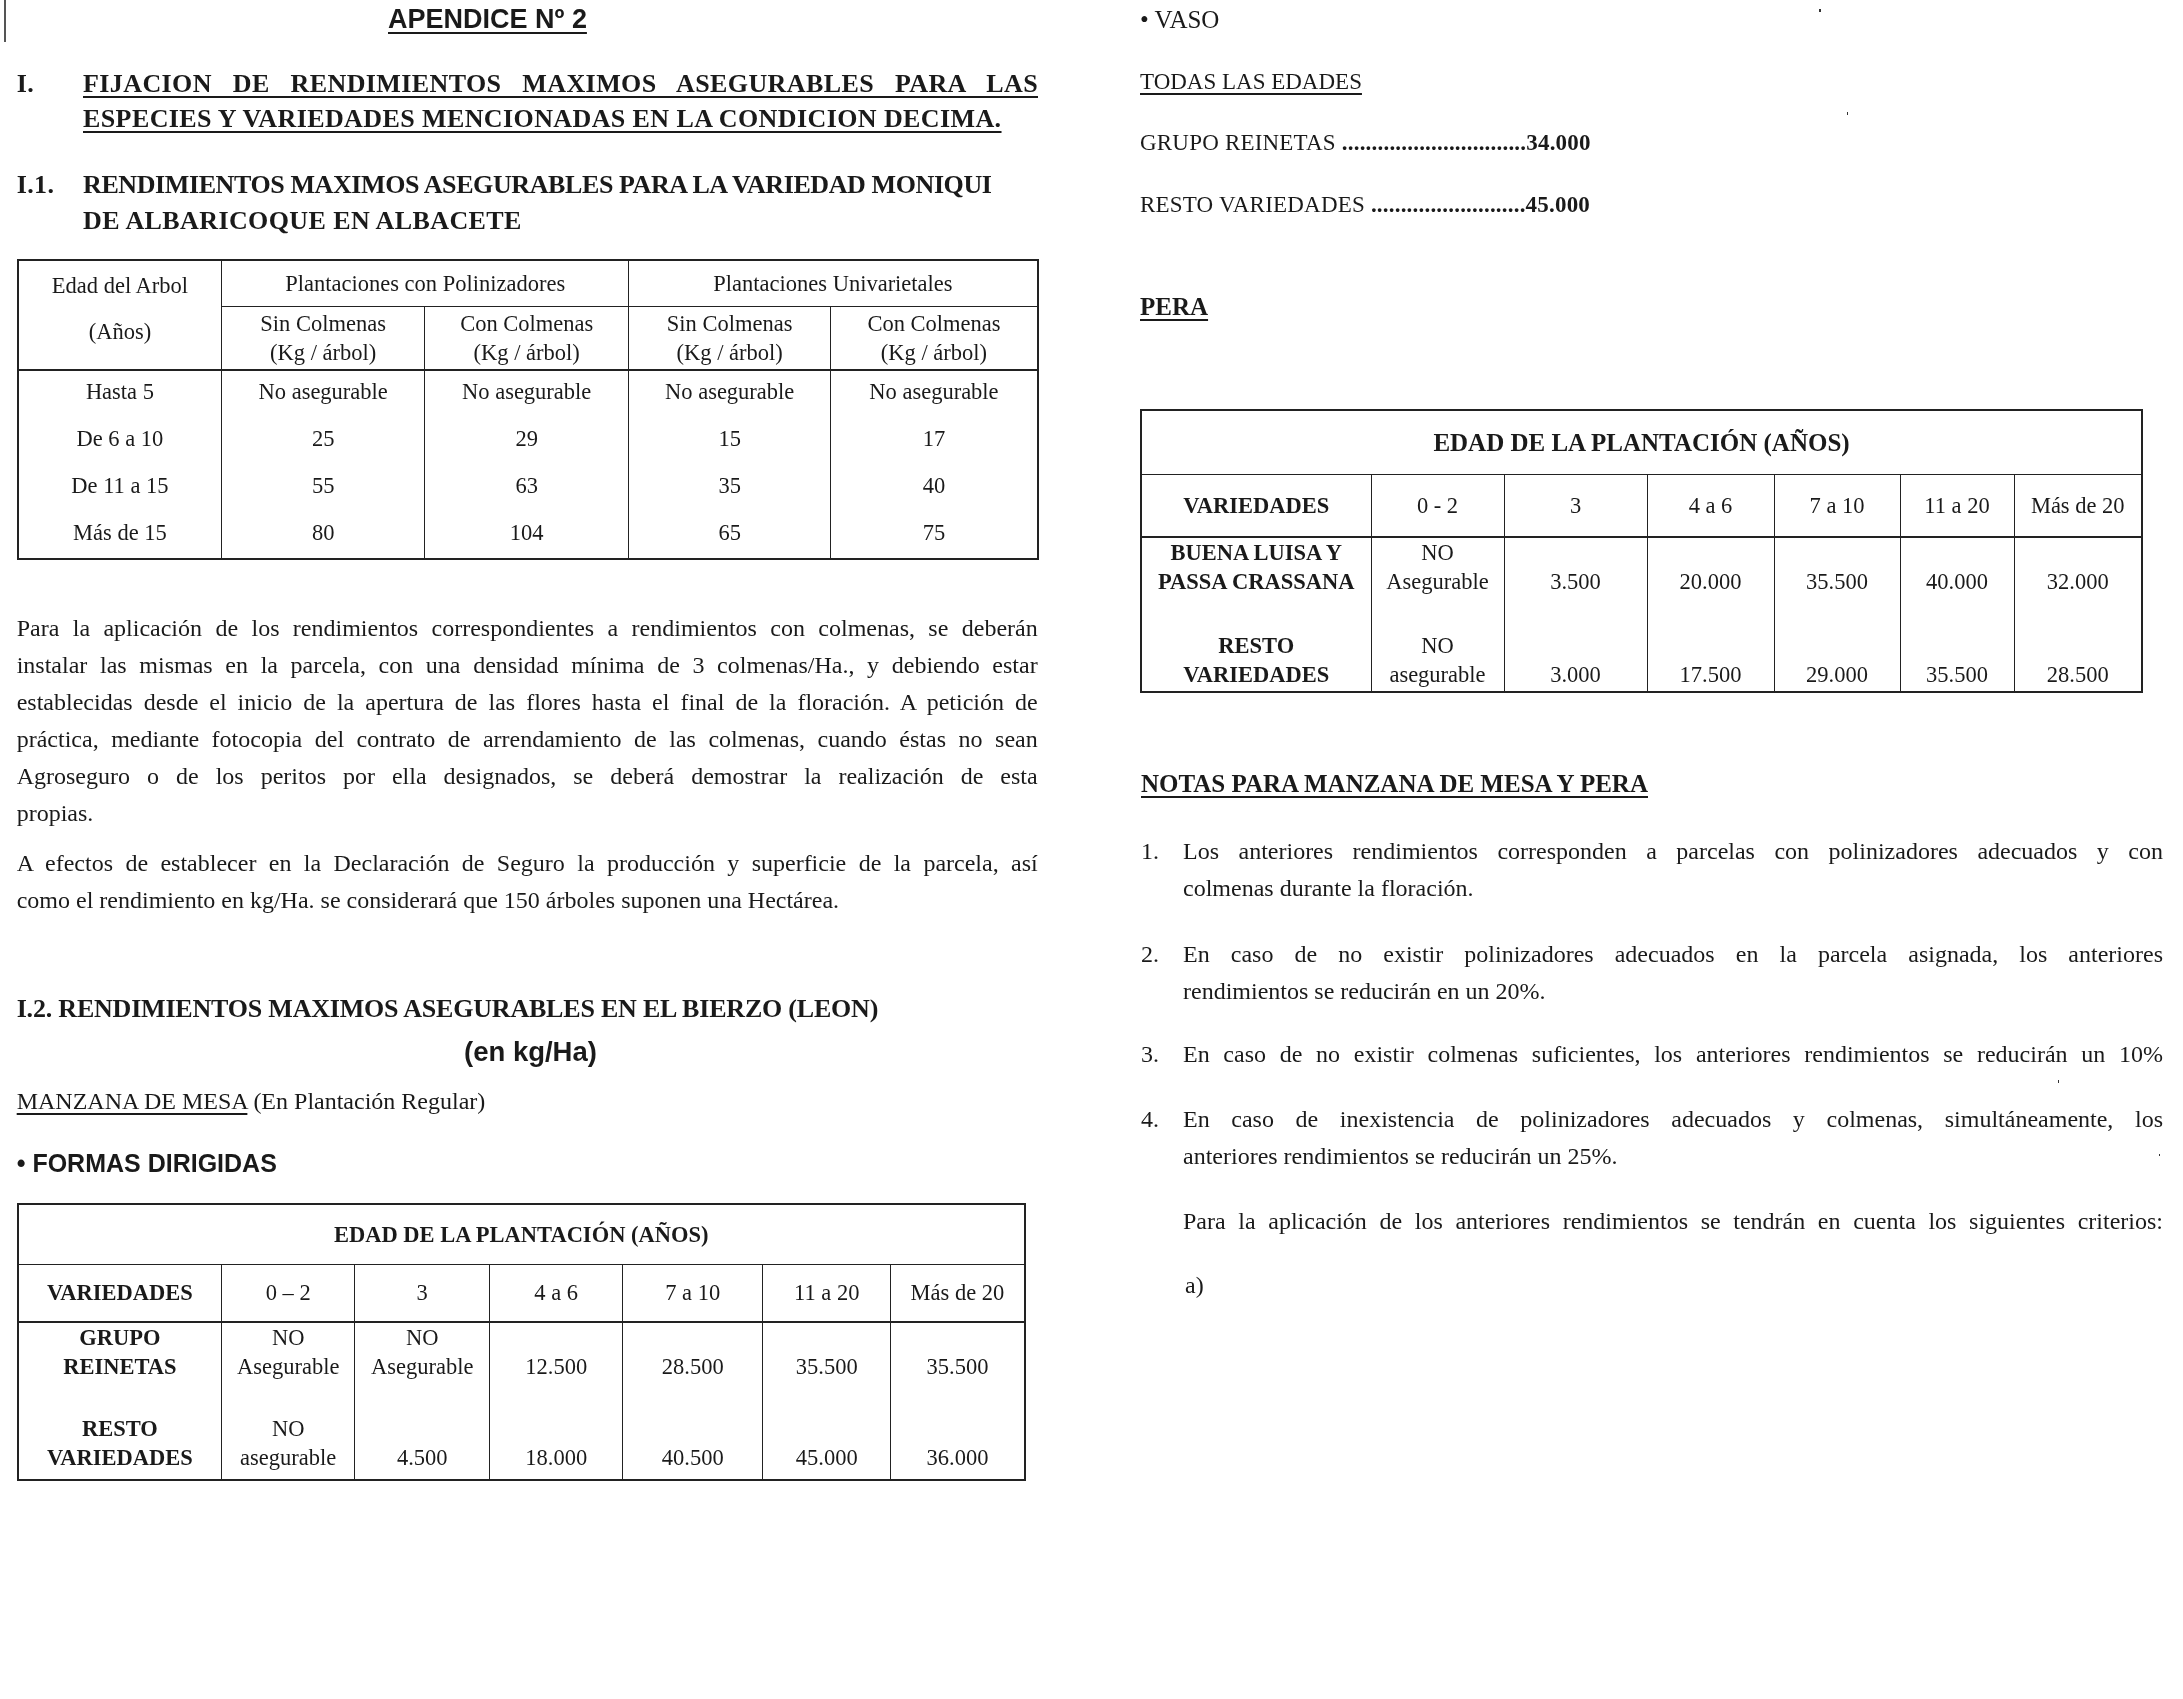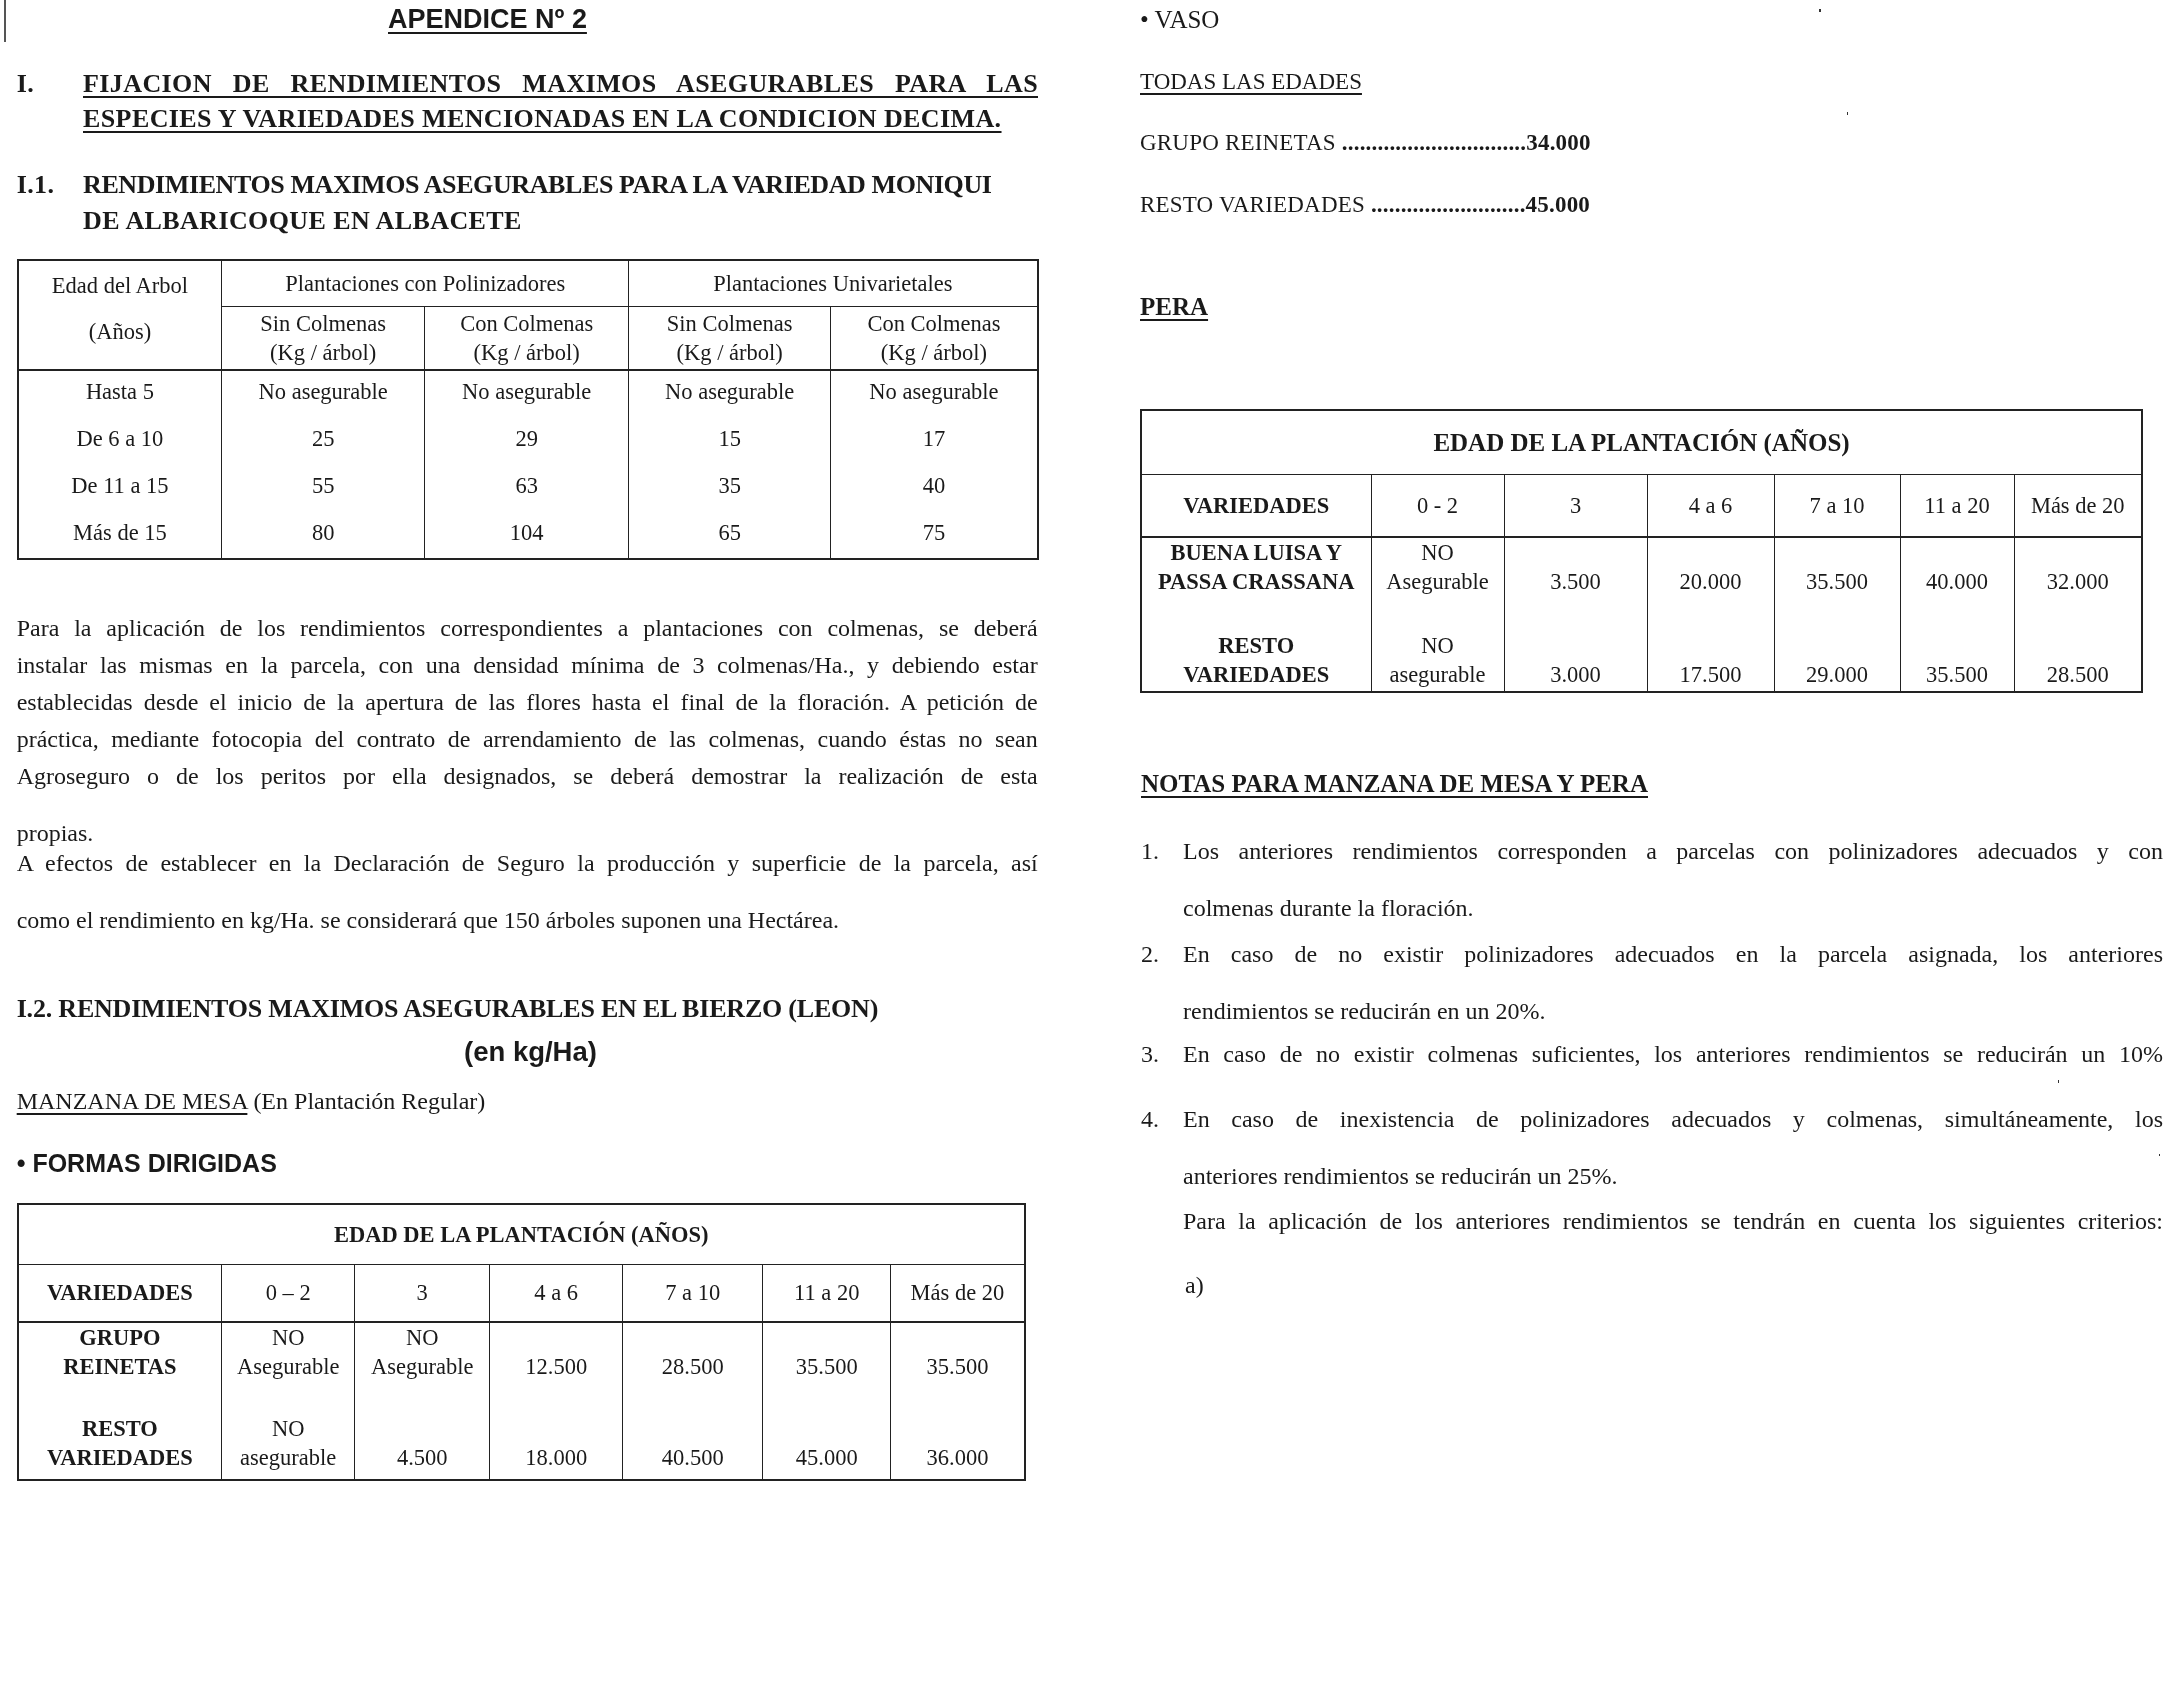--- a/index.html
+++ b/index.html
@@ -7,21 +7,21 @@
          font-family:"Liberation Serif", serif; }
   .abs { position:absolute; white-space:nowrap; }
   .sans { font-family:"Liberation Sans", sans-serif; }
   .serif { font-family:"Liberation Serif", serif; }
   .u { text-decoration:underline; text-underline-offset:4.3px; text-decoration-thickness:2.2px; }
   .h1 { font-size:27px; font-weight:bold; }
   .hd { font-size:26px; font-weight:bold; letter-spacing:0.4px; }
   .body { font-size:24px; line-height:36px; }
   .para { position:absolute; font-size:24px; line-height:37px; text-align:justify; white-space:normal; }
   .just-line { display:block; text-align:justify; text-align-last:justify; }
-  .last-line { display:block; text-align:left;margin-top:20px; }
+  .last-line { display:block; text-align:left; }
   table.grid { position:absolute; border-collapse:collapse; table-layout:fixed; }
   table.grid td { border:1.4px solid #222; text-align:center; vertical-align:middle; padding:0; font-size:22.5px; line-height:29px; }
   table.grid .thick-top td { border-top:2.9px solid #222; }
   .t1 { left:16.7px; top:259px; width:1021px; border:2.2px solid #222; }
   .t2 { left:16.7px; top:1203px; width:1006px; border:2.2px solid #222; }
   .t3 { left:1140px; top:409px; width:1001px; border:2.2px solid #222; }
   .bold { font-weight:bold; }
   .small { font-size:21px; }
   .leader-row { position:absolute; font-size:23px; font-weight:bold; letter-spacing:0.2px; }
   .speck { position:absolute; background:#333; }
@@ -111,21 +111,21 @@
       <div style="height:47px;">No asegurable</div>
       <div style="height:47px;">17</div>
       <div style="height:47px;">40</div>
       <div style="height:40px;">75</div>
     </td>
   </tr>
 </tbody>
   </table>
 
 <div class="para serif" style="left:16.7px;top:610px;width:1021px;">
-  <span class="just-line">Para la aplicación de los rendimientos correspondientes a plantaciones con colmenas, se deberá</span>
+  <span class="just-line">Para la aplicación de los rendimientos correspondientes a rendimientos con colmenas, se deberán</span>
   <span class="just-line">instalar las mismas en la parcela, con una densidad mínima de 3 colmenas/Ha., y debiendo estar</span>
   <span class="just-line">establecidas desde el inicio de la apertura de las flores hasta el final de la floración. A petición de</span>
   <span class="just-line">práctica, mediante fotocopia del contrato de arrendamiento de las colmenas, cuando éstas no sean</span>
   <span class="just-line">Agroseguro o de los peritos por ella designados, se deberá demostrar la realización de esta</span>
   <span class="last-line">propias.</span>
 </div>
 
 <div class="para serif" style="left:16.7px;top:845px;width:1021px;">
   <span class="just-line">A efectos de establecer en la Declaración de Seguro la producción y superficie de la parcela, así</span>
   <span class="last-line">como el rendimiento en kg/Ha. se considerará que 150 árboles suponen una Hectárea.</span>

